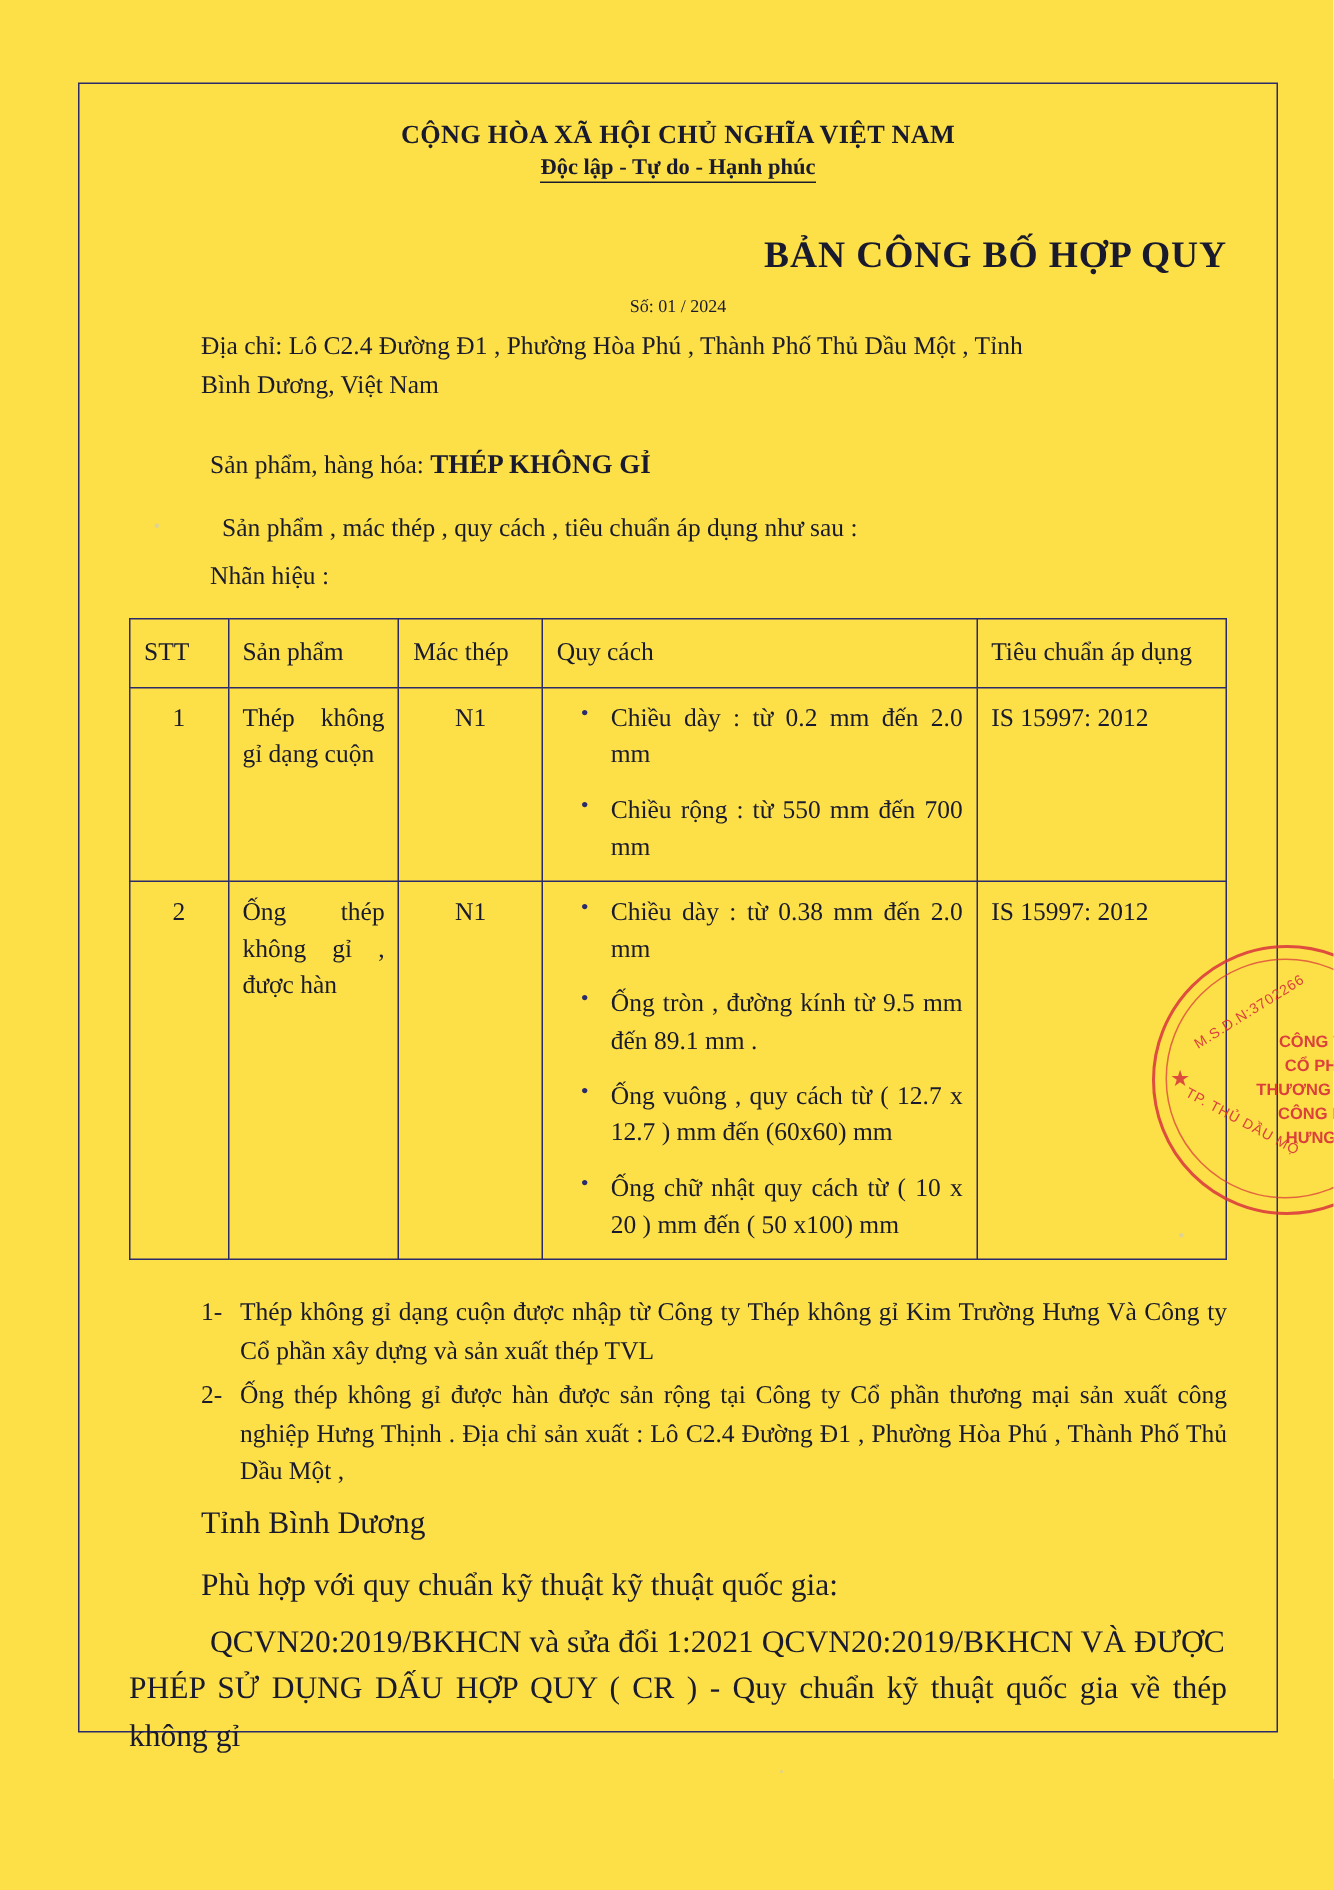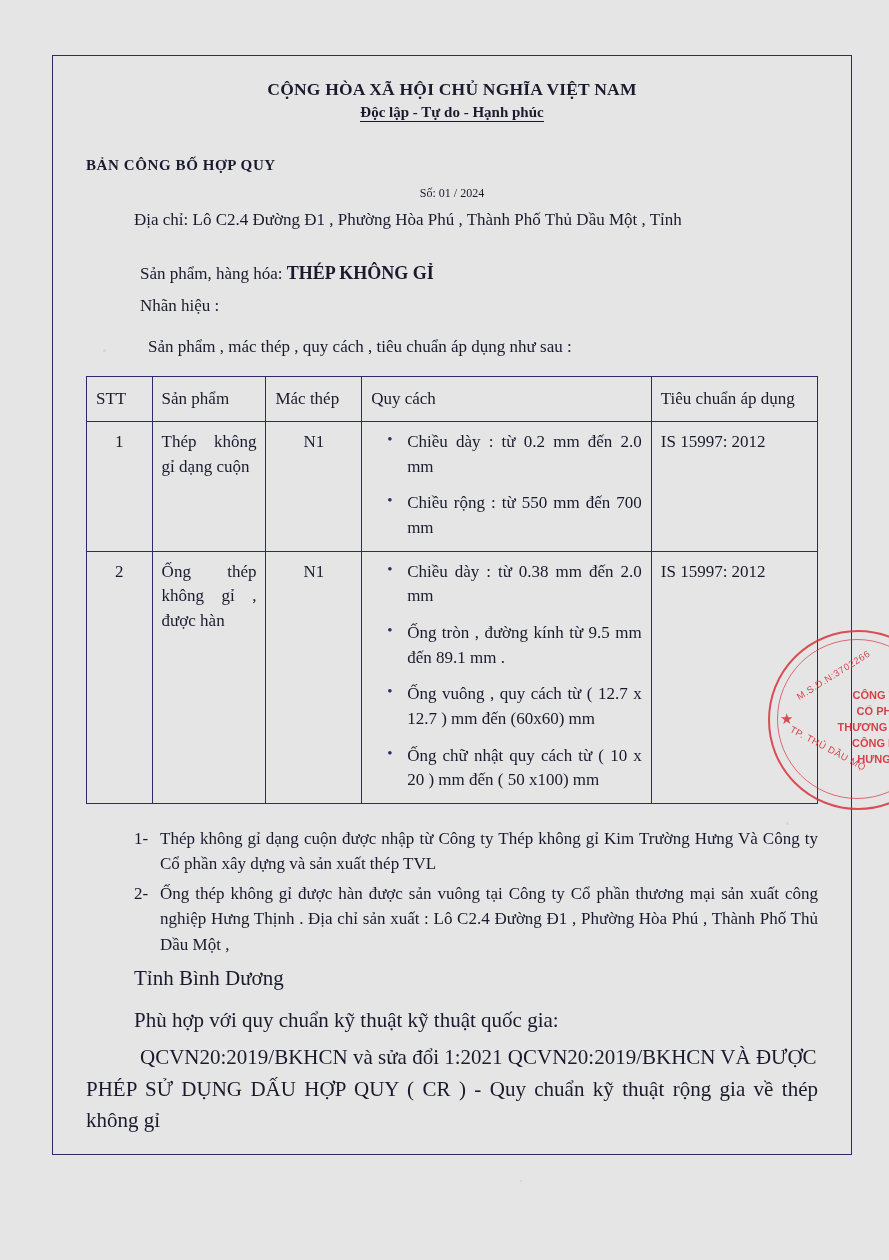--- a/index.html
+++ b/index.html
@@ -13,21 +13,21 @@
     font-family: "Liberation Serif", serif;
     color: #1a1a2e;
     position: relative;
     overflow: hidden;
   }
   .page {
     position: absolute;
     left: 0; top: 0;
     width: 889px;
     height: 1260px;
-    background: #e5e5e5;
+    background: #fde047;
   }
   .doc-border {
     position: absolute;
     left: 52px;
     top: 55px;
     width: 800px;
     height: 1100px;
     border: 1.5px solid #2b2b6b;
     box-sizing: border-box;
   }
@@ -51,23 +51,23 @@
     text-align: center;
     font-weight: bold;
     font-size: 15px;
     margin-top: 4px;
   }
   .motto span {
     border-bottom: 1.2px solid #1a1a2e;
     padding-bottom: 1px;
   }
   .title {
-    text-align: left;
+    text-align: right;
     font-weight: bold;
-    font-size: 15px;
+    font-size: 25px;
     margin-top: 36px;
     letter-spacing: 0.6px;
   }
   .subnum {
     text-align: center;
     font-size: 12px;
     margin-top: 12px;
   }
   .para {
     font-size: 17px;
@@ -238,24 +238,25 @@
 
   <div class="content">
 
     <div class="nation">CỘNG HÒA XÃ HỘI CHỦ NGHĨA VIỆT NAM</div>
     <div class="motto"><span>Độc lập - Tự do - Hạnh phúc</span></div>
 
     <div class="title">BẢN CÔNG BỐ HỢP QUY</div>
     <div class="subnum">Số: 01 / 2024</div>
 
     <div class="para indent-1" style="margin-top:6px;">Địa chỉ: Lô C2.4 Đường Đ1 , Phường Hòa Phú , Thành Phố Thủ Dầu Một , Tỉnh</div>
+    <div class="para indent-1" style="margin-top:0;">Bình Dương, Việt Nam</div>
 
     <div class="prod-line"><span>Sản phẩm, hàng hóa: </span><span class="pname">THÉP KHÔNG GỈ</span></div>
+    <div class="para indent-3" style="margin-top:16px;">Sản phẩm , mác thép , quy cách , tiêu chuẩn áp dụng như sau :</div>
     <div class="para indent-2" style="margin-top:6px;">Nhãn hiệu :</div>
-    <div class="para indent-3" style="margin-top:16px;">Sản phẩm , mác thép , quy cách , tiêu chuẩn áp dụng như sau :</div>
 
     <table class="spec">
       <thead>
         <tr>
           <th class="col-stt">STT</th>
           <th class="col-sp">Sản phẩm</th>
           <th class="col-mac">Mác thép</th>
           <th class="col-qc">Quy cách</th>
           <th class="col-tc">Tiêu chuẩn áp dụng</th>
         </tr>
@@ -290,29 +291,29 @@
       </tbody>
     </table>
 
     <div class="notes">
       <div class="note-item">
         <div class="note-num">1-</div>
         <div class="note-body">Thép không gỉ dạng cuộn được nhập từ Công ty Thép không gỉ Kim Trường Hưng Và Công ty Cổ phần xây dựng và sản xuất thép TVL</div>
       </div>
       <div class="note-item">
         <div class="note-num">2-</div>
-        <div class="note-body">Ống thép không gỉ được hàn được sản vuông tại Công ty Cổ phần thương mại sản xuất công nghiệp Hưng Thịnh . Địa chỉ sản xuất : Lô C2.4 Đường Đ1 , Phường Hòa Phú , Thành Phố Thủ Dầu Một ,</div>
+        <div class="note-body">Ống thép không gỉ được hàn được sản rộng tại Công ty Cổ phần thương mại sản xuất công nghiệp Hưng Thịnh . Địa chỉ sản xuất : Lô C2.4 Đường Đ1 , Phường Hòa Phú , Thành Phố Thủ Dầu Một ,</div>
       </div>
     </div>
 
     <div class="tail">
       <div class="l1">Tỉnh Bình Dương</div>
       <div class="l2">Phù hợp với quy chuẩn kỹ thuật kỹ thuật quốc gia:</div>
       <div class="l3">QCVN20:2019/BKHCN và sửa đổi 1:2021  QCVN20:2019/BKHCN VÀ ĐƯỢC</div>
-      <div class="l4">PHÉP SỬ DỤNG DẤU HỢP QUY ( CR ) -  Quy chuẩn kỹ thuật rộng gia về thép không gỉ</div>
+      <div class="l4">PHÉP SỬ DỤNG DẤU HỢP QUY ( CR ) -  Quy chuẩn kỹ thuật quốc gia về thép không gỉ</div>
     </div>
 
   </div>
 
   <div class="stamp">
     <div class="ring"></div>
     <div class="ring2"></div>
     <div class="star">★</div>
     <div class="arc-top">M.S.D.N:3702266</div>
     <div class="arc-bottom">TP. THỦ DẦU MỘ</div>

